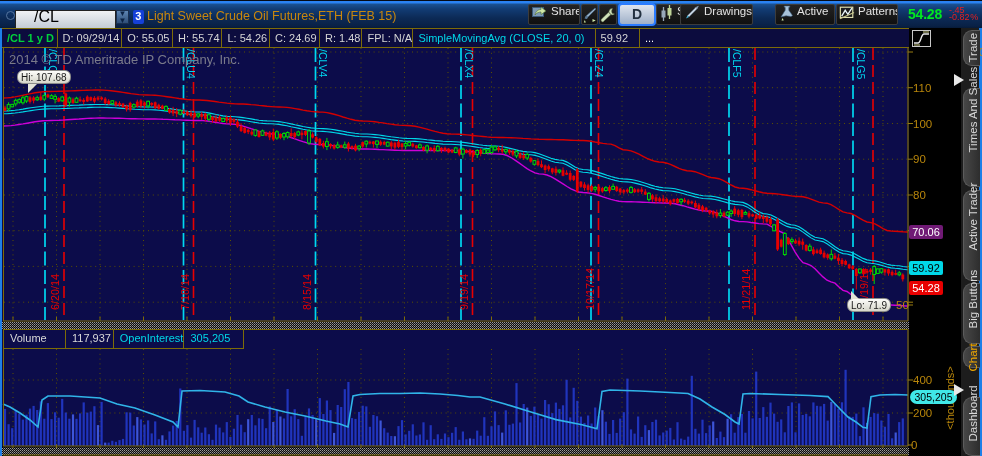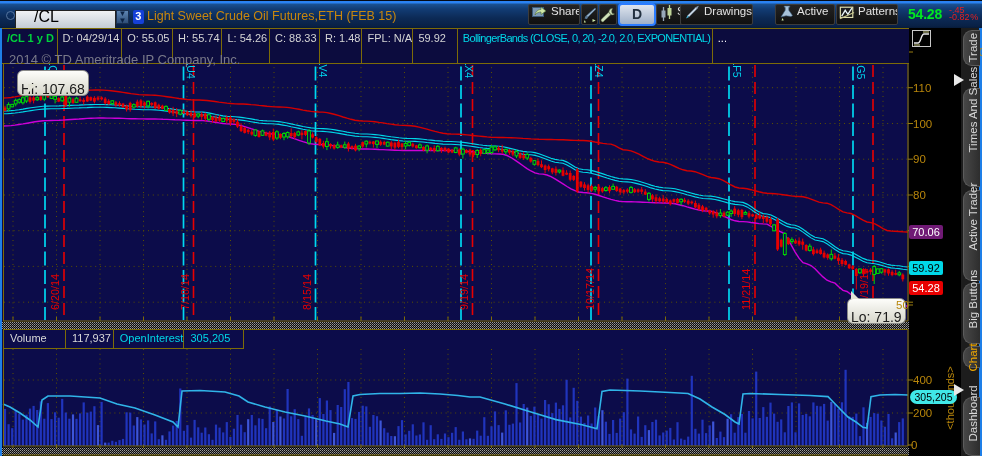--- a/index.html
+++ b/index.html
@@ -3,33 +3,33 @@
 html,body{margin:0;padding:0;width:982px;height:456px;background:#000;overflow:hidden;
 font-family:"Liberation Sans",sans-serif;}
 *{box-sizing:border-box}
 .abs{position:absolute}
 #toolbar{position:absolute;left:0;top:0;width:982px;height:28px;
 background:linear-gradient(180deg,#050a14 0,#050a14 1px,#2a82f2 1px,#2a82f2 3px,#1a5294 4px,#123c74 9px,#0c2a56 18px,#092146 26px,#071a38 28px);}
 .btn{position:absolute;top:4px;height:21px;background:linear-gradient(180deg,#232323,#101010);
 border:1px solid #3c3c3c;border-radius:2px;color:#e2e2e2;font-size:11.5px;display:flex;
 padding:0 3px;gap:4px;white-space:nowrap;overflow:hidden}
 .btn svg{flex:0 0 auto}
-#inforow{position:absolute;left:2px;top:28px;width:907px;height:36px;background:#0c0c3e;
+#inforow{position:absolute;left:2px;top:28px;width:907px;height:20px;background:#0c0c3e;
 border-top:1px solid #7d6c08;border-bottom:1px solid #7d6c08;display:flex;font-size:11px;
 color:#d4d4d4;line-height:18px;white-space:nowrap;overflow:hidden}
 #inforow span{border-right:1px solid #7d6c08;padding:0 0 0 5px;flex:0 0 auto;overflow:hidden}
 .cy{color:#00d8e8}
 .tab{position:absolute;left:963px;width:17px;background:linear-gradient(90deg,#474747,#2d2d2d);
 border:1px solid #5c5c5c;border-right:none;border-radius:9px 0 0 9px;}
 .tab div{position:absolute;left:1px;top:50%;width:15px;color:#d8d8d8;font-size:11.5px;
 transform:rotate(-90deg);transform-origin:center;white-space:nowrap;text-align:center;height:14px;line-height:14px}
 .pricebox{position:absolute;left:909px;width:34px;height:14px;border-radius:2px;font-size:11px;
 text-align:center;line-height:14px}
 .tip{position:absolute;background:linear-gradient(180deg,#fdfdfa,#d6d6ca);border:1px solid #8a8a88;
-border-radius:6px;color:#1a1a1a;font-size:14px;line-height:13px;padding:12px 3px;height:14px}
+border-radius:6px;color:#1a1a1a;font-size:10px;line-height:13px;padding:0 3px;height:14px}
 .olab{position:absolute;color:#b8860b;font-size:11.5px;line-height:11px}
 .arrow{position:absolute;left:954px;width:0;height:0;border-left:10px solid #e8e8e8;
 border-top:6px solid transparent;border-bottom:6px solid transparent}
 </style></head><body>
 
 <div class="abs" style="left:0;top:26px;width:2px;height:430px;background:#1e7fe8"></div>
 <div class="abs" style="left:979px;top:26px;width:3px;height:430px;background:#1e7fe8"></div>
 
 <svg width="982" height="456" viewBox="0 0 982 456" style="position:absolute;left:0;top:0" shape-rendering="auto">
 <defs>
@@ -1005,29 +1005,29 @@
         <path d="M1 14.5 L17 7.5" stroke="#c8c890" stroke-width="1.2"></path>
       </svg>
    <span>Patterns</span>
     </div>
  <div class="abs" style="left:908px;top:5.5px;color:#00e820;font-size:14px;font-weight:bold;letter-spacing:-0.2px">54.28</div>
  <div class="abs" style="left:949px;top:6.5px;width:34px;color:#e82020;font-size:9px;line-height:7.5px;text-align:left;white-space:nowrap">-.45<br>-0.82 %</div>
 </div>
 
 <div id="inforow">
  <span style="width:55.5px;color:#00d23c;font-weight:bold">/CL 1 y D</span>
-    <span style="width:64.7px">D: 04/29/14</span>
+    <span style="width:64.7px">D: 09/29/14</span>
     <span style="width:50.8px">O: 55.05</span>
     <span style="width:49.5px">H: 55.74</span>
     <span style="width:47.5px">L: 54.26</span>
-    <span style="width:50px">C: 88.33</span>
+    <span style="width:50px">C: 24.69</span>
     <span style="width:42.5px">R: 1.48</span>
     <span style="width:50.9px">FPL: N/A</span>
+    <span class="cy" style="width:182.2px">SimpleMovingAvg (CLOSE, 20, 0)</span>
     <span style="width:44.4px">59.92</span>
-    <span class="cy" style="width:255px;letter-spacing:-0.65px">BollingerBands (CLOSE, 0, 20, -2.0, 2.0, EXPONENTIAL)</span>
     <span style="border-right:none;width:13px;color:#fff">...</span>
 </div>
 
 <div class="abs" style="left:912px;top:30px;width:19px;height:17px;background:#000;border:1px solid #c8c8c8">
  <svg width="17" height="15" viewBox="0 0 17 15">
       <path d="M1 12 L5 12 C8 12 8 3 11 3 L16 3" fill="none" stroke="#e8e8e8" stroke-width="1.4"></path>
       <line x1="10" y1="1" x2="16" y2="1" stroke="#d8d890" stroke-width="1"></line>
       <line x1="1" y1="14" x2="7" y2="14" stroke="#d8d890" stroke-width="1"></line>
     </svg>
 </div>

